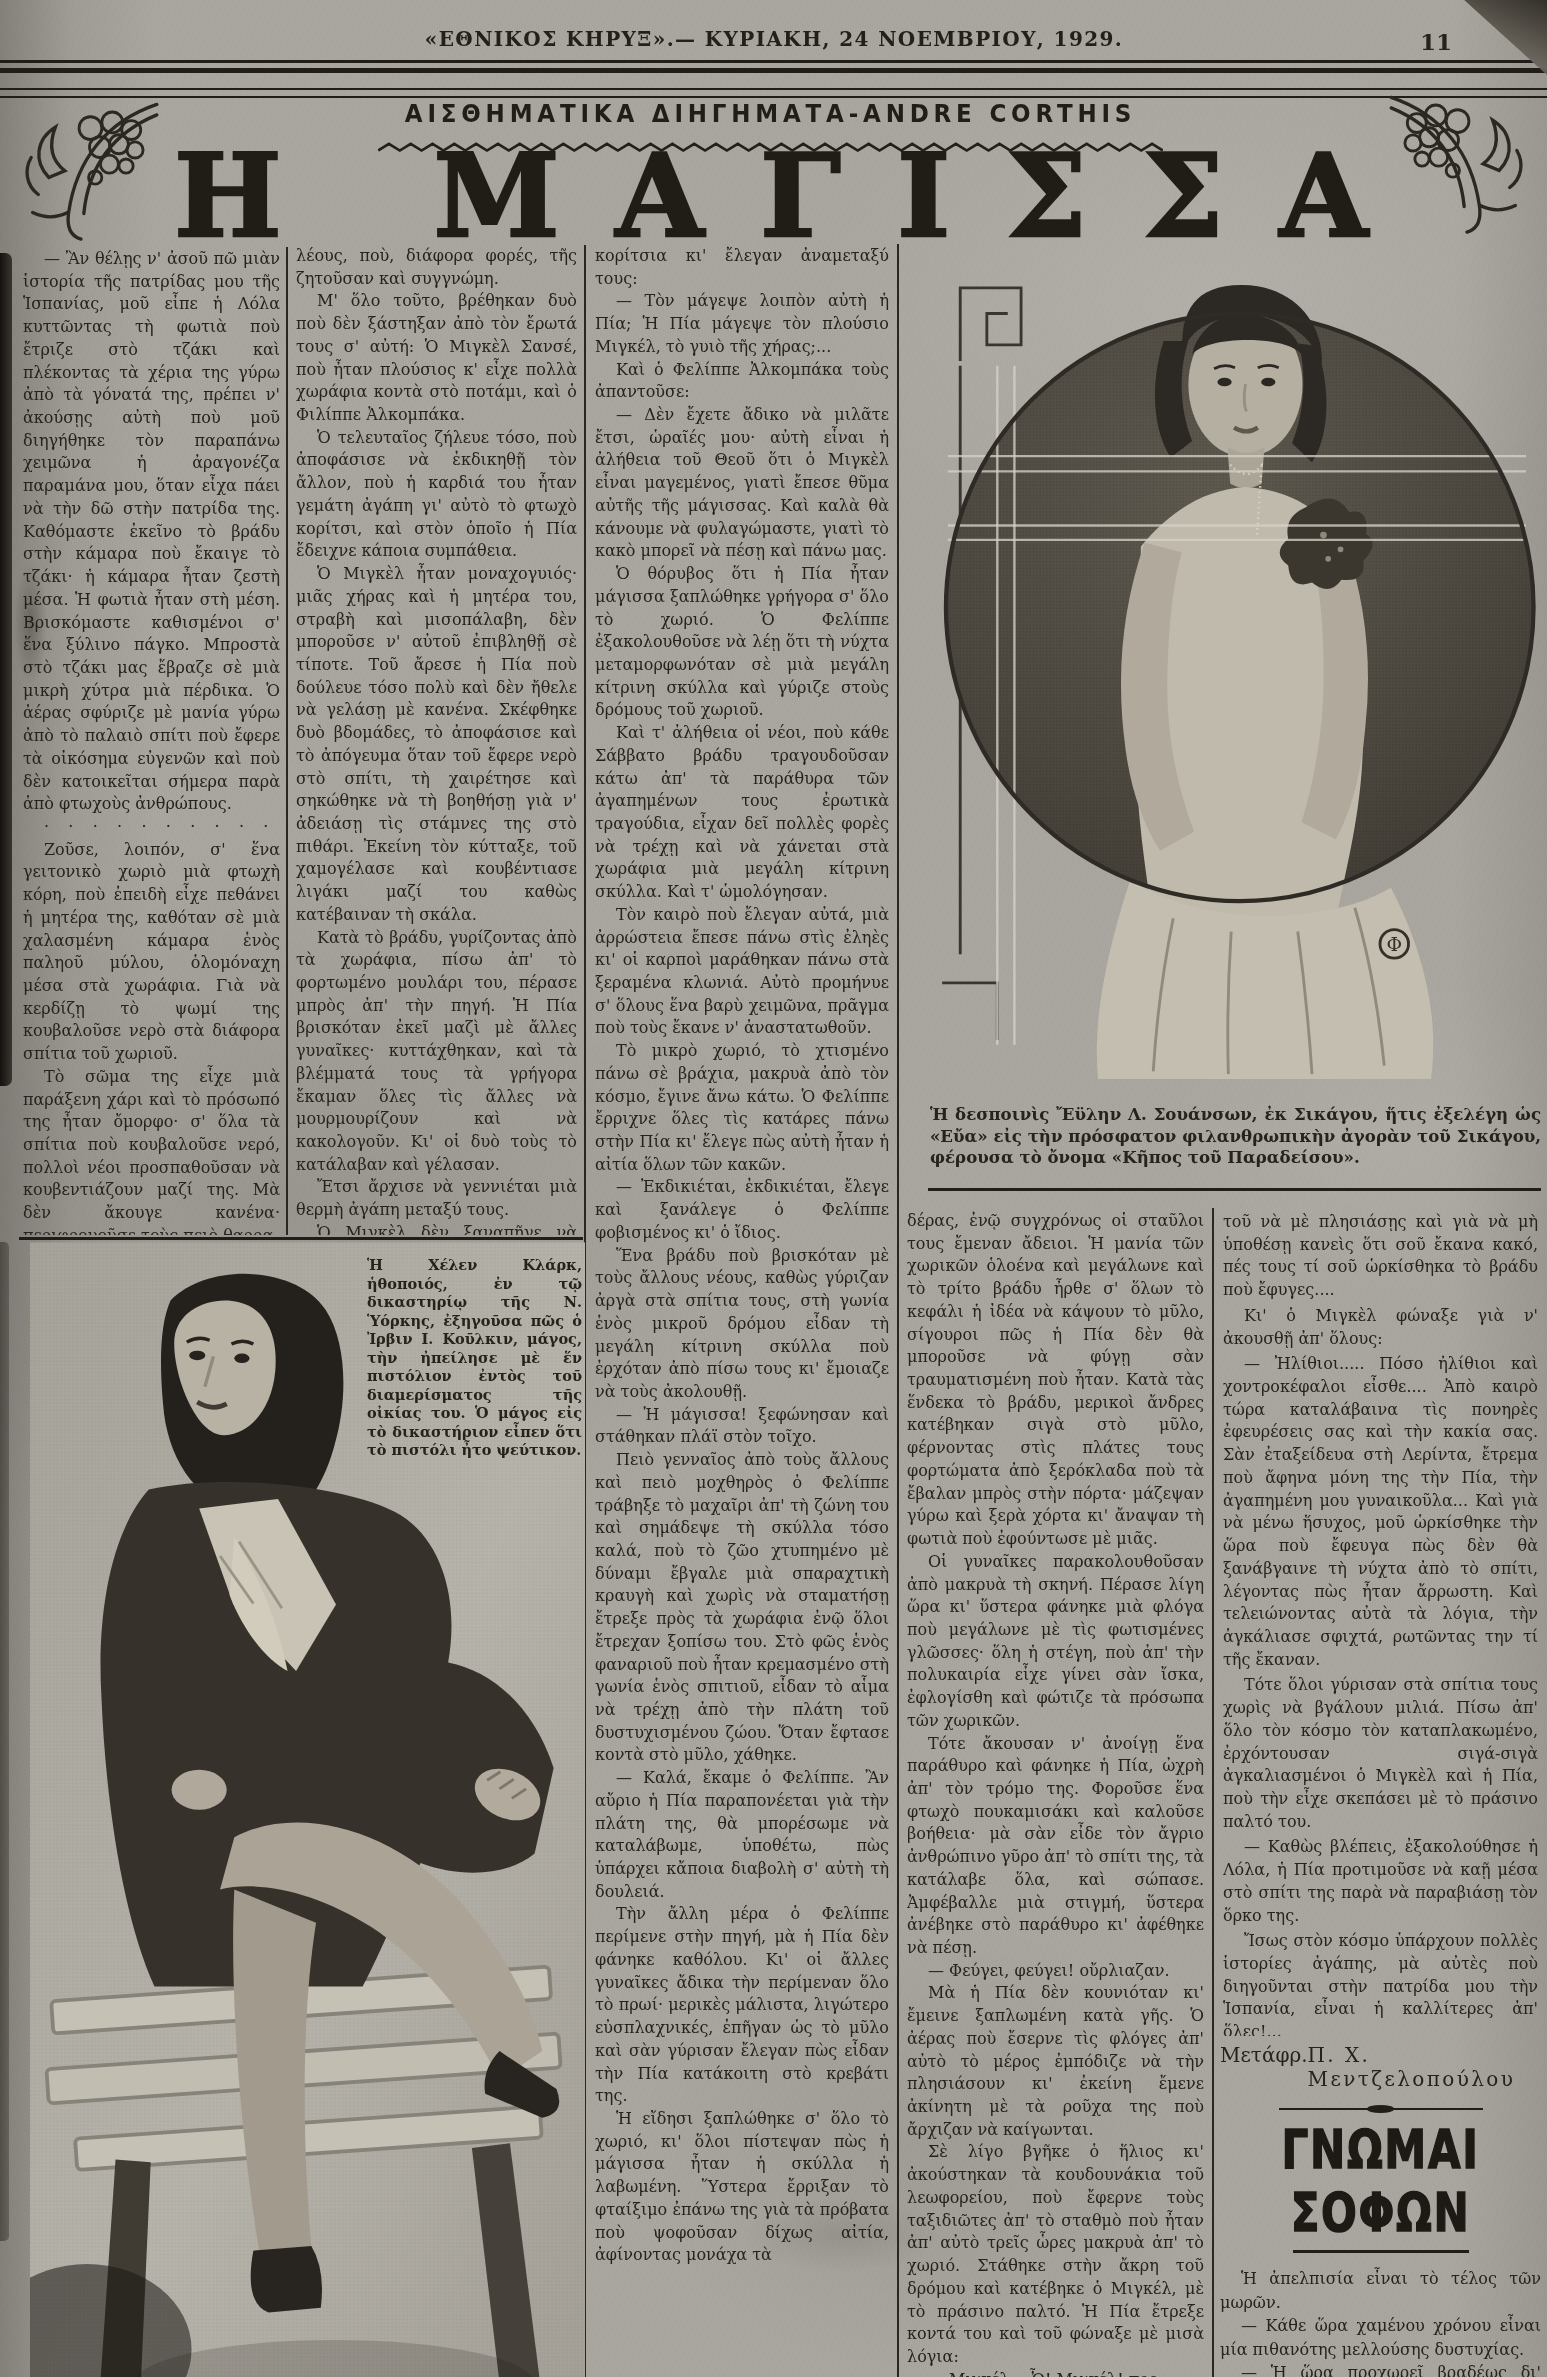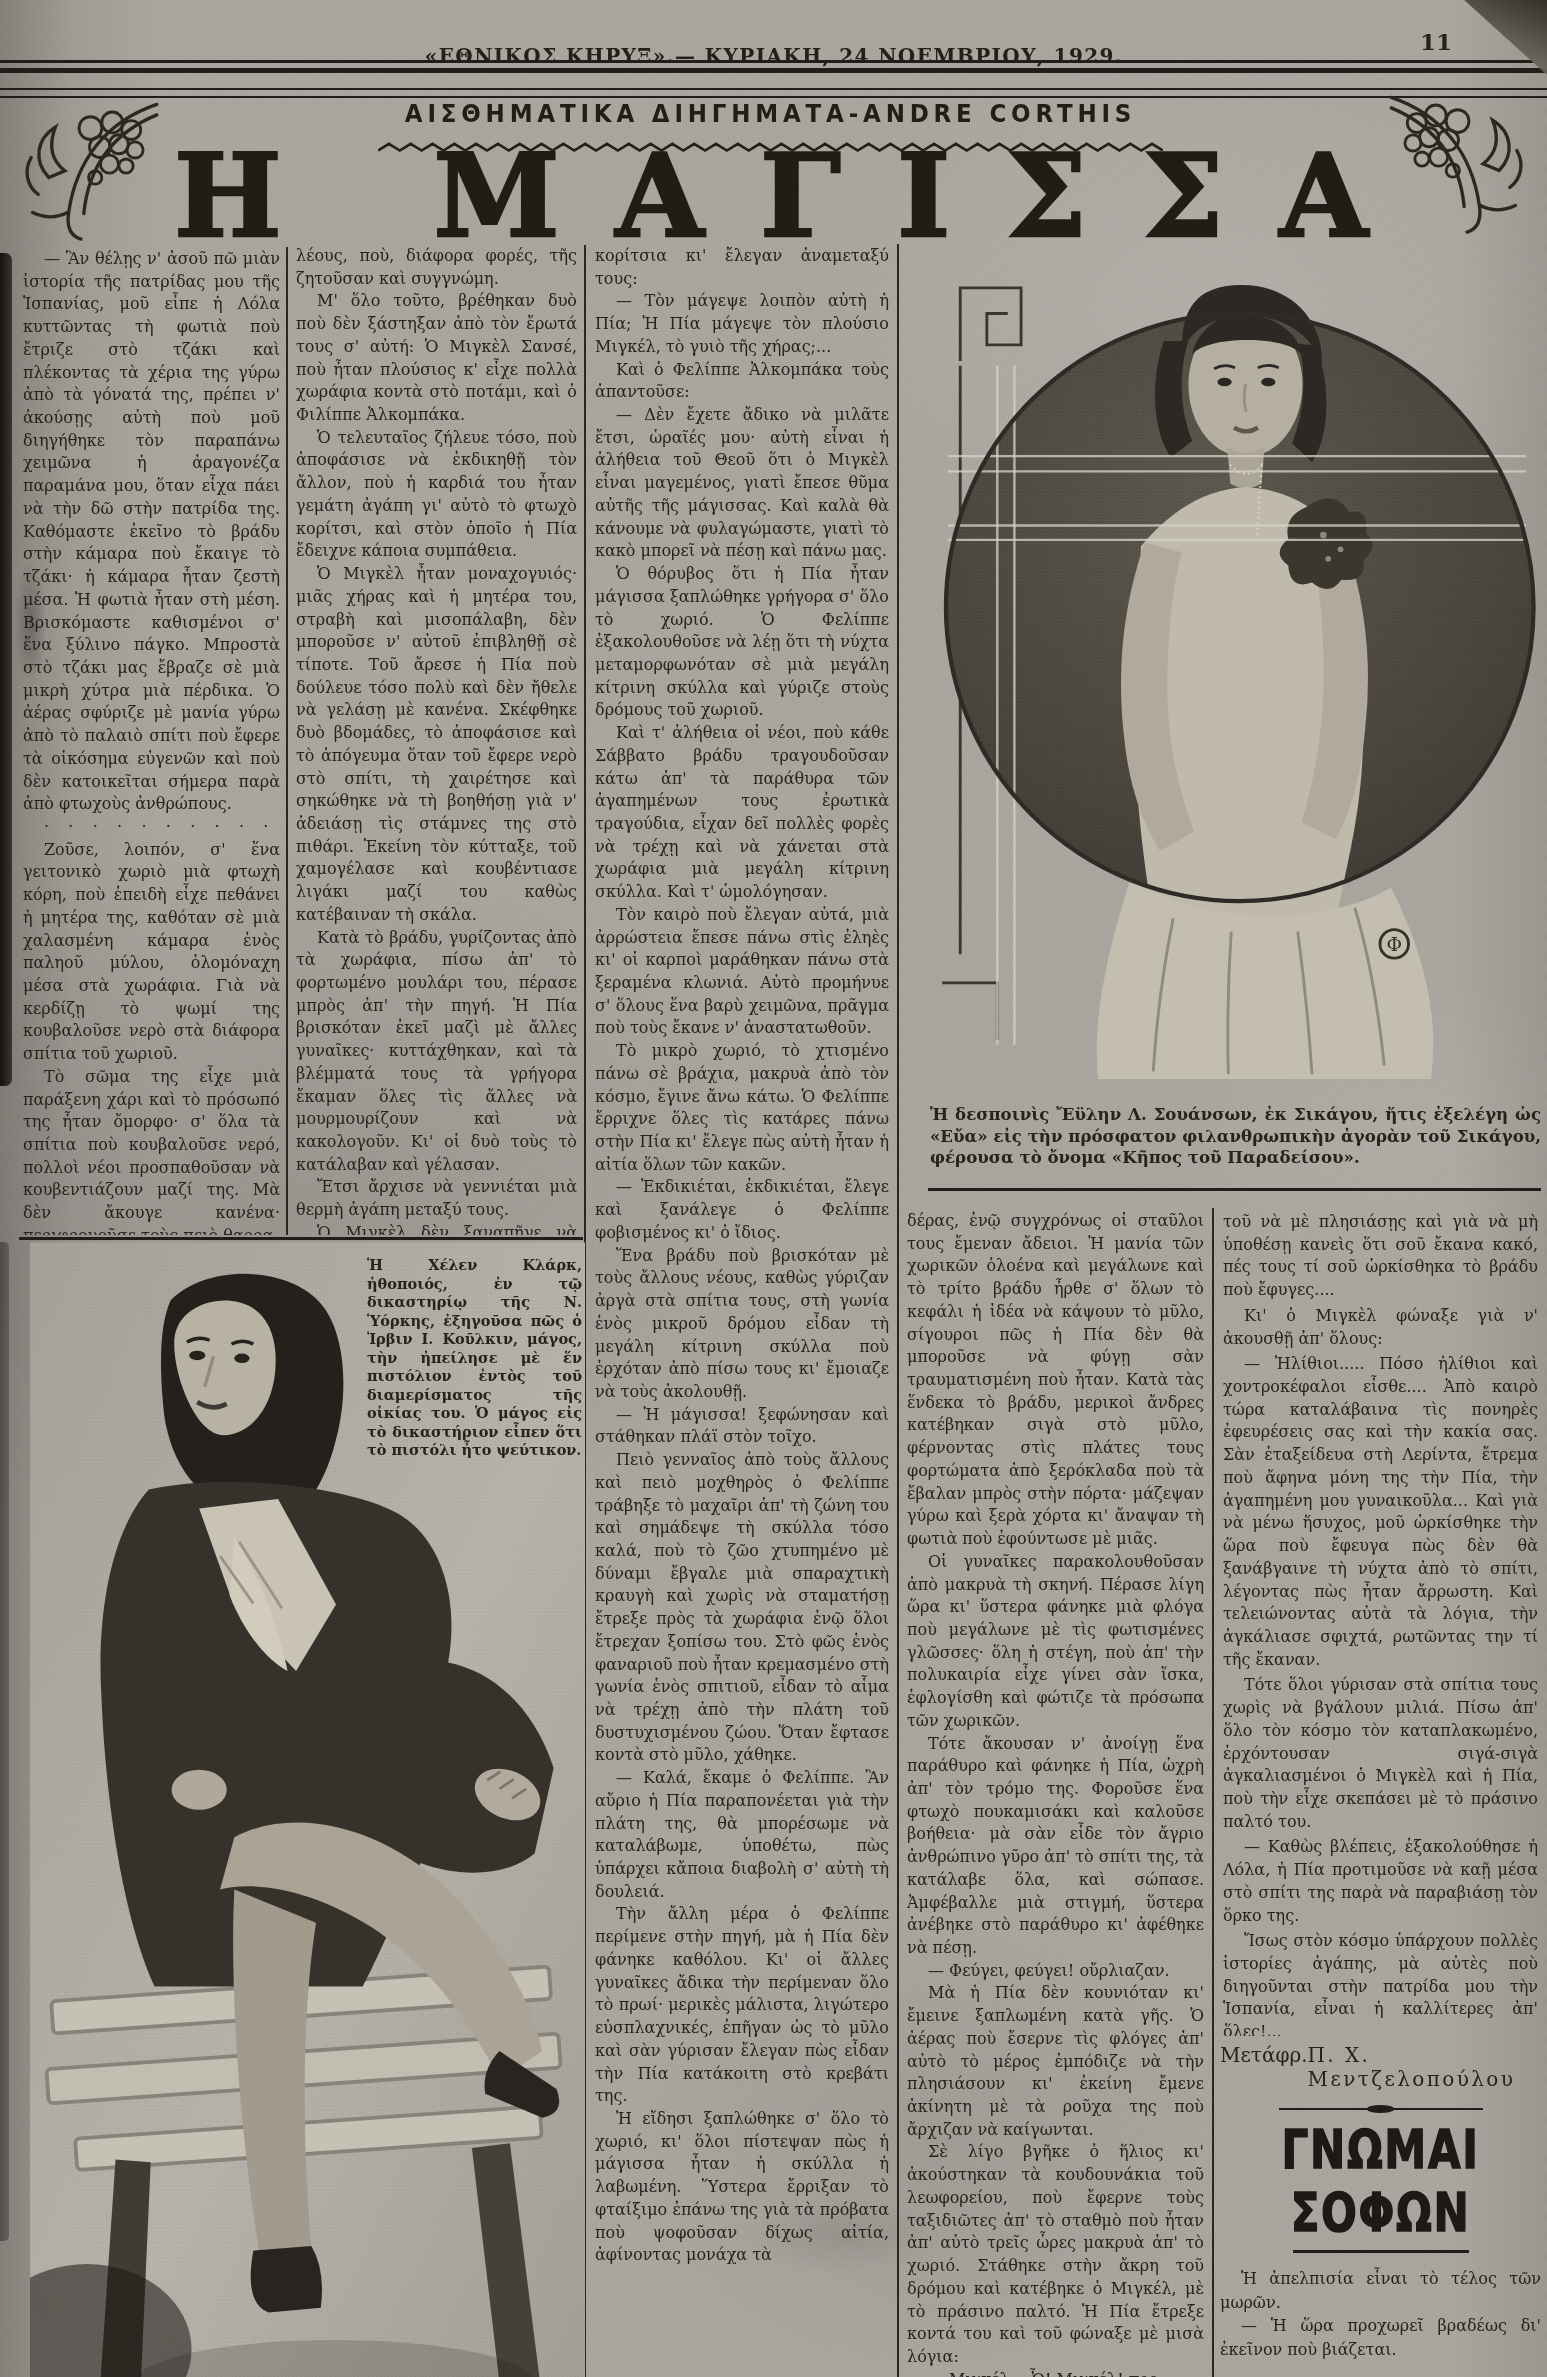--- a/index.html
+++ b/index.html
@@ -13,21 +13,21 @@
       radial-gradient(428px 333px at 60% 85%, rgba(0,0,0,.06), transparent 70%),
       radial-gradient(333px 238px at 90% 45%, rgba(255,255,255,.07), transparent 70%),
       linear-gradient(90deg, rgba(25,22,18,.26), rgba(25,22,18,.07) 71px, rgba(25,22,18,0) 157px),
       linear-gradient(270deg, rgba(25,22,18,.10), rgba(25,22,18,0) 95px),
       repeating-linear-gradient(97deg, rgba(0,0,0,.015) 0 1px, rgba(255,255,255,.013) 1px 2.4px);
   }
   .abs{position:absolute;}
   .rule{position:absolute;background:#211e19;}
   .vrule{position:absolute;background:#2a2620;}
   #masthead-line{top:27px;left:0;width:1548px;text-align:center;
-    font-size:20px;font-weight:bold;letter-spacing:1.4px;color:#232019;margin-top:17px;}
+    font-size:20px;font-weight:bold;letter-spacing:1.4px;color:#232019;}
   #page-number{top:27.6px;left:1420px;font-size:23px;font-weight:bold;}
   #kicker{top:100px;left:162px;width:1217px;text-align:center;
     font-family:"DejaVu Sans","Liberation Sans",sans-serif;font-weight:bold;
     font-size:23px;letter-spacing:4.8px;color:#211e18;transform:scaleY(1.08);}
   #zigzag{top:141px;left:378px;}
   #big-title{top:143px;left:28.5px;width:1493px;text-align:center;
     font-size:114px;line-height:107px;font-weight:bold;letter-spacing:56px;
     padding-left:48px;box-sizing:border-box;color:#201c16;
     -webkit-text-stroke:2.4px #201c16;}
   .col{position:absolute;overflow:hidden;}
@@ -192,20 +192,21 @@
       <span class="lbl">Μετάφρ.</span>
       <span class="nm">Π. Χ. Μεντζελοπούλου</span>
     </div>
     <div class="fancy-rule">
         <div class="ln"></div>
         <div class="dm"></div>
       </div>
     <div id="gnomai-title">ΓΝΩΜΑΙ ΣΟΦΩΝ</div>
     <div class="gnomai-dash"></div>
     <p class="saying" style="text-indent:21px">Ἡ ἀπελπισία εἶναι τὸ τέλος τῶν μωρῶν.</p>
+    <p class="saying">— Κάθε ὥρα χαμένου χρόνου εἶναι μία πιθανότης μελλούσης δυστυχίας.</p>
     <p class="saying">— Ἡ ὥρα προχωρεῖ βραδέως δι' ἐκεῖνον ποὺ βιάζεται.</p>
 
   </div>
 
   <svg class="abs" style="top:241px;left:926px" width="618" height="861" viewBox="0 0 1300 1810">
     <defs>
       <radialGradient id="gradR" cx="45%" cy="32%" r="80%">
         <stop offset="0%" stop-color="#5f5a50"></stop>
           <stop offset="65%" stop-color="#4b463e"></stop>
           <stop offset="100%" stop-color="#3d3932"></stop>

